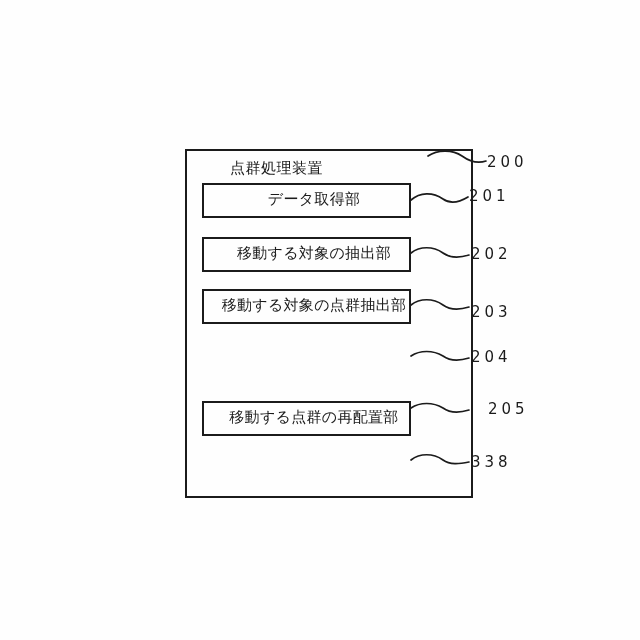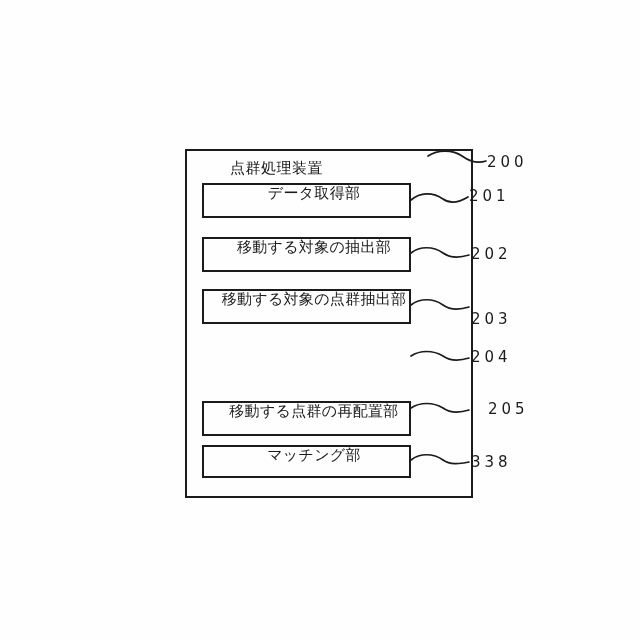--- a/index.html
+++ b/index.html
@@ -50,20 +50,21 @@
     color: #1b1b1b;
   }
   .block {
     position: absolute;
     left: 15px;
     width: 209px;
     height: 35px;
     border: 2px solid #1b1b1b;
     box-sizing: border-box;
     display: flex;
+    align-items: center;
     justify-content: center;
     background: #fefefe;
     padding-left: 15px;
   }
   .block-label {
     font-size: 15px;
     letter-spacing: 0.3px;
     white-space: nowrap;
     color: #1b1b1b;
     transform: translateY(-1px);
@@ -73,21 +74,21 @@
     font-size: 15px;
     font-weight: 500;
     letter-spacing: 4px;
     line-height: 15px;
     white-space: nowrap;
     color: #1b1b1b;
   }
   .ref-200 { left: 487px; top: 155px; text-align: right; }
   .ref-201 { left: 469px; top: 189px; }
   .ref-202 { left: 471px; top: 247px; }
-  .ref-203 { left: 471px; top: 312px; }
+  .ref-203 { left: 471px; top: 305px; }
   .ref-204 { left: 471px; top: 350px; }
   .ref-205 { left: 488px; top: 402px; }
   .ref-206 { left: 471px; top: 455px; }
   .block-1 { top: 32px;  }
   .block-2 { top: 86px;  }
   .block-3 { top: 138px; }
   .block-4 { top: 190px; }
   .block-5 { top: 250px; font-family: Liberation Mono, monospace; }
   .block-6 { top: 294px; height: 33px; }
 </style>
@@ -114,23 +115,20 @@
     </div>
     <div class="block block-3">
       <span class="block-label">移動する対象の点群抽出部</span>
     </div>
     <div class="block block-2">
       <span class="block-label">移動する対象の抽出部</span>
     </div>
     <div class="block block-5">
       <span class="block-label">移動する点群の再配置部</span>
     </div>
-    <div class="block block-6">
-      <span class="block-label">マッチング部</span>
-    </div>
   </div>
 
   <div class="ref ref-200">200</div>
   <div class="ref ref-201">201</div>
   <div class="ref ref-202">202</div>
   <div class="ref ref-203">203</div>
   <div class="ref ref-204">204</div>
   <div class="ref ref-205">205</div>
   <div class="ref ref-206">338</div>
 

